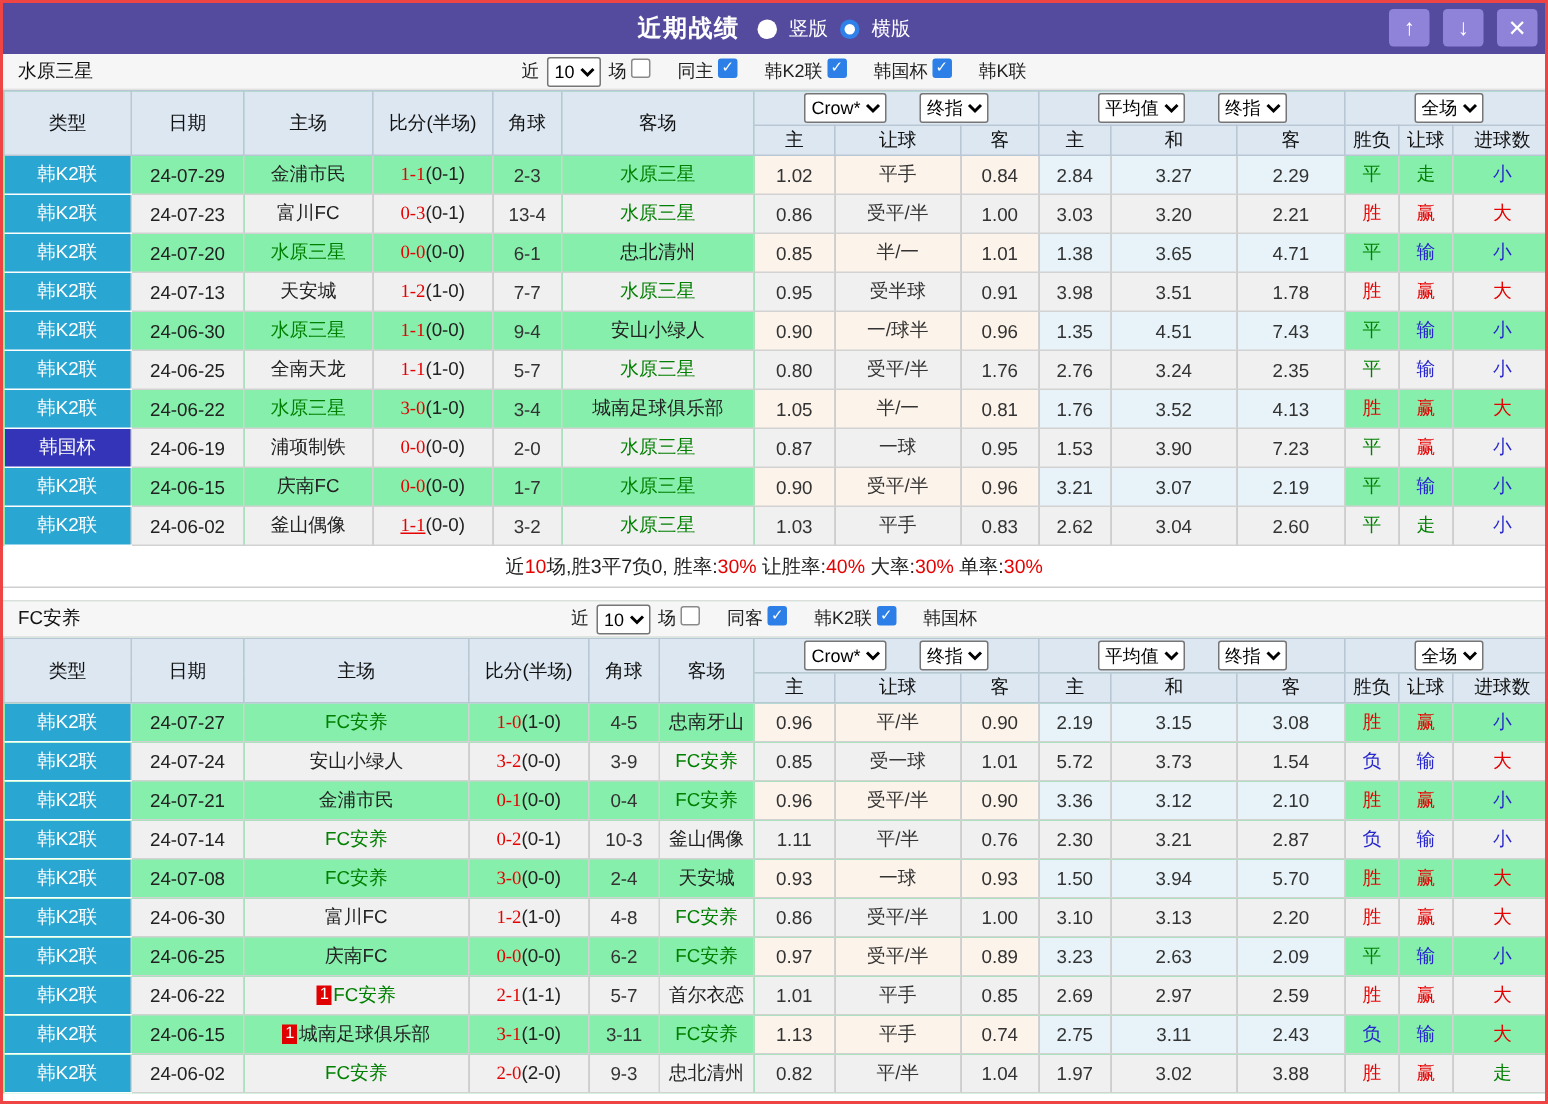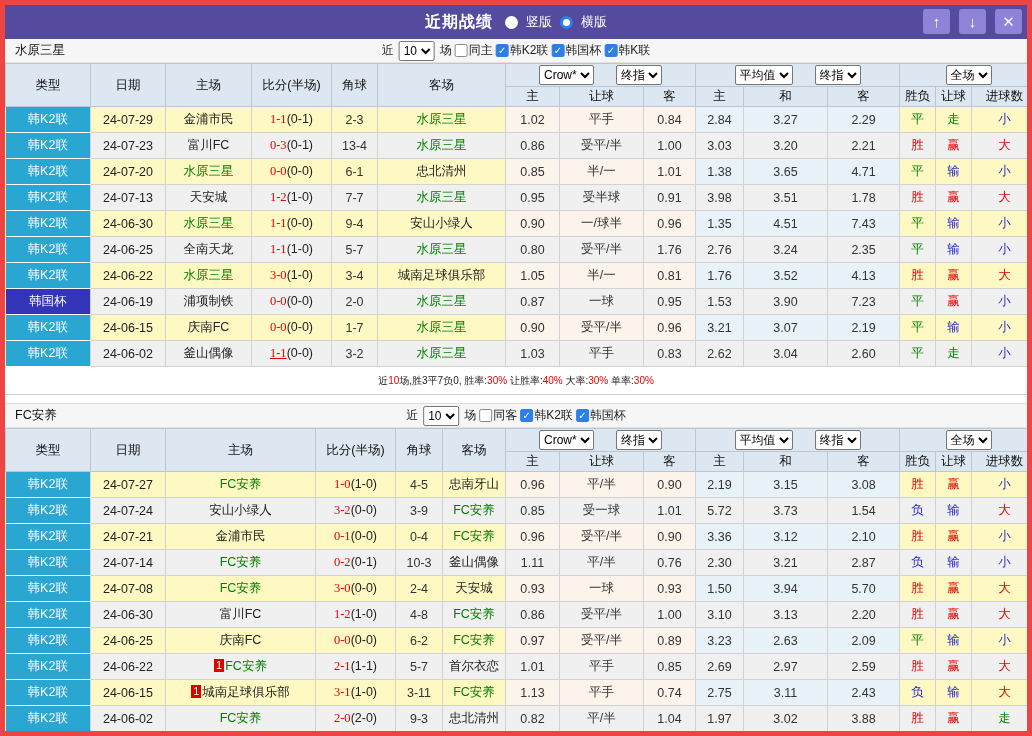--- a/index.html
+++ b/index.html
@@ -1,34 +1,34 @@
 <!DOCTYPE html>
 <html><head>
 <meta charset="utf-8">
 <style>
   html,body{margin:0;padding:0;background:#e9e9e9;font-family:"Liberation Sans","DejaVu Sans",sans-serif;}
-  .window{width:1032px;height:736px;margin:0 auto;background:#fef9c3;border:5px solid #ef4444;box-sizing:border-box;overflow:hidden;}
+  .window{width:1032px;height:736px;margin:0 auto;background:#86efac;border:2px solid #ef4444;box-sizing:border-box;overflow:hidden;}
 
   
   .titlebar{height:34px;background:#544a9e;position:relative;display:flex;align-items:center;}
   .title-center{position:absolute;left:50%;transform:translateX(-50%);display:flex;align-items:center;gap:8px;color:#fff;font-size:13px;white-space:nowrap;}
   .title-text{font-size:16px;font-weight:bold;letter-spacing:1px;margin-right:4px;}
   .radio{display:inline-block;width:13px;height:13px;border-radius:50%;background:#fff;box-sizing:border-box;vertical-align:middle;}
   .radio.on{border:3.5px solid #2f80e8;}
   .tb-buttons{position:absolute;right:5px;top:4px;display:flex;gap:9px;}
   .tb-btn{width:27px;height:25px;background:#8f83d9;border-radius:3px;color:#fff;font-size:15px;font-weight:bold;display:flex;align-items:center;justify-content:center;cursor:pointer;}
 
   
   .filterbar{height:23px;background:#f6f6f6;border-bottom:1px solid #e3e3e3;position:relative;display:flex;align-items:center;}
   .team-label{margin-left:10px;font-size:12.5px;color:#111;}
   .filters{position:absolute;left:50%;transform:translateX(-50%);display:flex;align-items:center;gap:3px;font-size:12px;color:#222;white-space:nowrap;}
   .filters select{margin:0 2px;}
   .cb{display:inline-flex;align-items:center;justify-content:center;width:13px;height:13px;border:1px solid #8a8a8a;background:#fff;border-radius:2px;box-sizing:border-box;font-size:10px;line-height:1;}
   .cb.on{background:#2d7fe8;border-color:#2d7fe8;color:#fff;}
-  .cbwrap{display:inline-flex;align-items:center;gap:1px;cursor:pointer;}
+  .cbwrap{display:inline-flex;gap:18px;cursor:pointer;}
 
   select{font-size:12px;height:20px;border:1px solid #767676;border-radius:2px;background:#fff;font-family:inherit;}
 
   
   table{width:100%;border-collapse:collapse;table-layout:fixed;}
   thead th{background:#dce7f1;border:1px solid #b9c7d4;font-weight:normal;font-size:12.5px;color:#111;padding:0;}
   thead tr.h1 th{height:22px;}
   thead tr.h2 th{height:19px;}
   .selcell select{margin:0 11px;}
   tbody td{border:1px solid #d2d2d2;text-align:center;font-size:12.5px;color:#333;height:25px;padding:0;overflow:hidden;white-space:nowrap;}
@@ -42,21 +42,21 @@
   .tname{color:#222;}
   .c-green{color:#008000;}
   .c-red{color:#e60000;}
   .c-blue{color:#2626cc;}
   .ft{color:#e60000;font-family:Liberation Serif, serif;}
   .ft.u{text-decoration:underline;}
   .ht{color:#222;}
   .badge{display:inline-block;background:#e00000;color:#fff;font-size:11px;line-height:13px;height:13px;padding:0 2px;margin-right:1px;vertical-align:1px;}
 
   
-  .summary{height:27px;line-height:27px;text-align:center;font-size:10px;color:#222;background:#fff;border-bottom:1px solid #cfcfcf;}
+  .summary{height:27px;line-height:27px;text-align:center;font-size:13px;color:#222;background:#fff;border-bottom:1px solid #cfcfcf;}
   .summary span{white-space:pre;}
   .spacer{height:8px;background:#fff;border-bottom:1px solid #ddd;}
 </style>
 </head>
 <body>
 
 <div class="window">
 
   <div class="titlebar">
     <div class="title-center">

